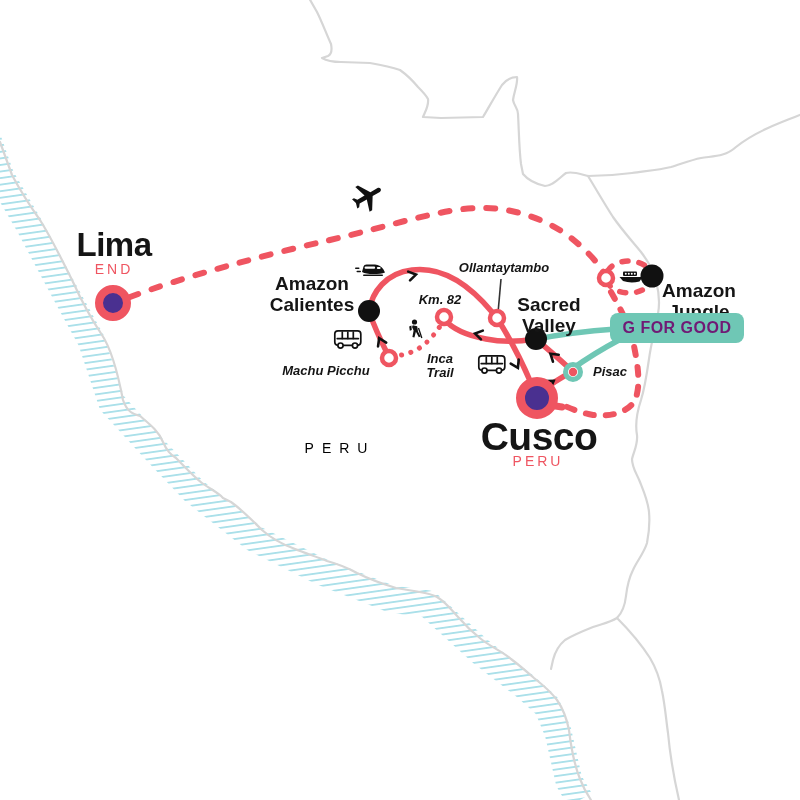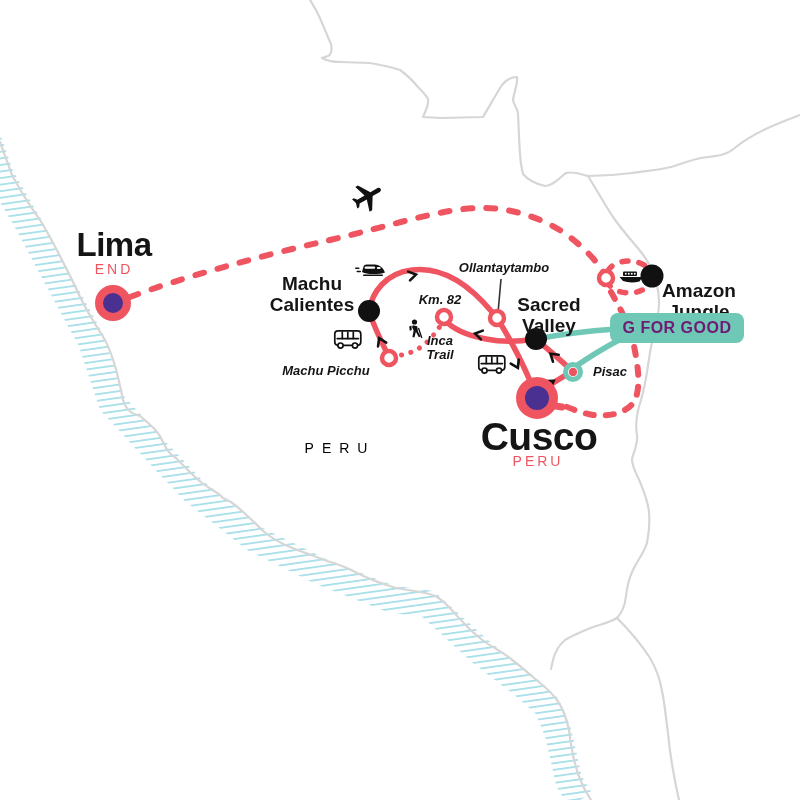--- a/index.html
+++ b/index.html
@@ -142,26 +142,26 @@
     <circle cx="537" cy="398" r="16.5" fill="#4A3090" stroke="#EF5561" stroke-width="9"></circle>
   </g>
 </svg>
 
   <div class="lbl city-lg" style="left:114px;top:245px;text-align:center;">Lima</div>
   <div class="lbl tag" style="left:114px;top:270px;">END</div>
 
   <div class="lbl city-xl" style="left:539px;top:437px;">Cusco</div>
   <div class="lbl tag" style="left:538px;top:462px;">PERU</div>
 
-  <div class="lbl city-md wrap" style="left:312px;top:295px;width:105px;">Machu Calientes</div>
+  <div class="lbl city-md wrap" style="left:312px;top:295px;width:105px;">Amazon Calientes</div>
   <div class="lbl city-md wrap" style="left:549px;top:308px;width:76px;margin-top:8px;">Sacred Valley</div>
   <div class="lbl city-md wrap" style="left:699px;top:274px;width:96px;margin-top:28px;">Amazon Jungle</div>
 
   <div class="lbl label-it" style="left:504px;top:268px;">Ollantaytambo</div>
   <div class="lbl label-it" style="left:440px;top:300px;">Km. 82</div>
-  <div class="lbl label-it wrap" style="left:440px;top:348px;width:50px;">Inca Trail</div>
+  <div class="lbl label-it wrap" style="left:440px;top:366px;width:50px;">Inca Trail</div>
   <div class="lbl label-it" style="left:326px;top:351px;margin-top:20px;">Machu Picchu</div>
   <div class="lbl label-it" style="left:610px;top:372px;">Pisac</div>
 
   <div class="lbl peru" style="left:340px;top:449px;">PERU</div>
 
   <div class="badge">G FOR GOOD</div>
 </div>
 
 </body></html>

